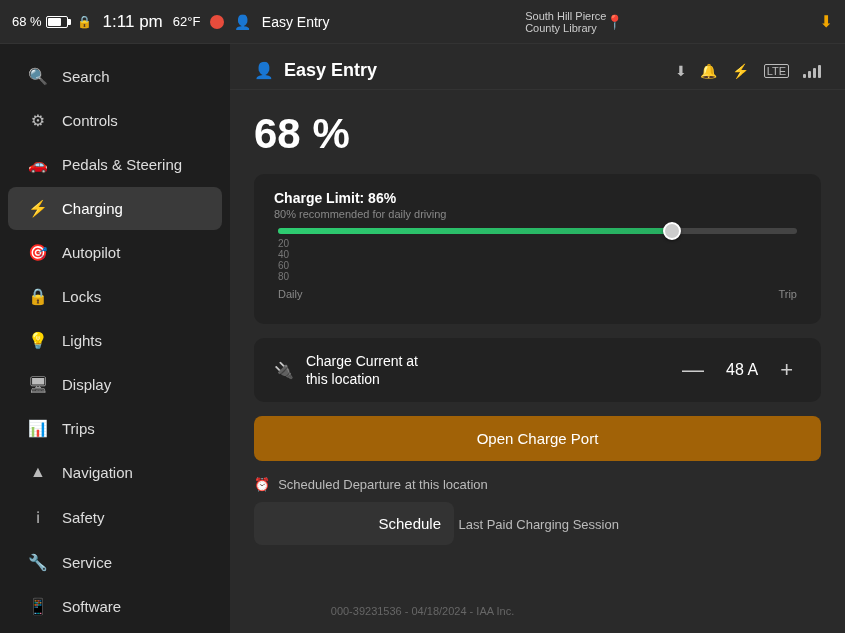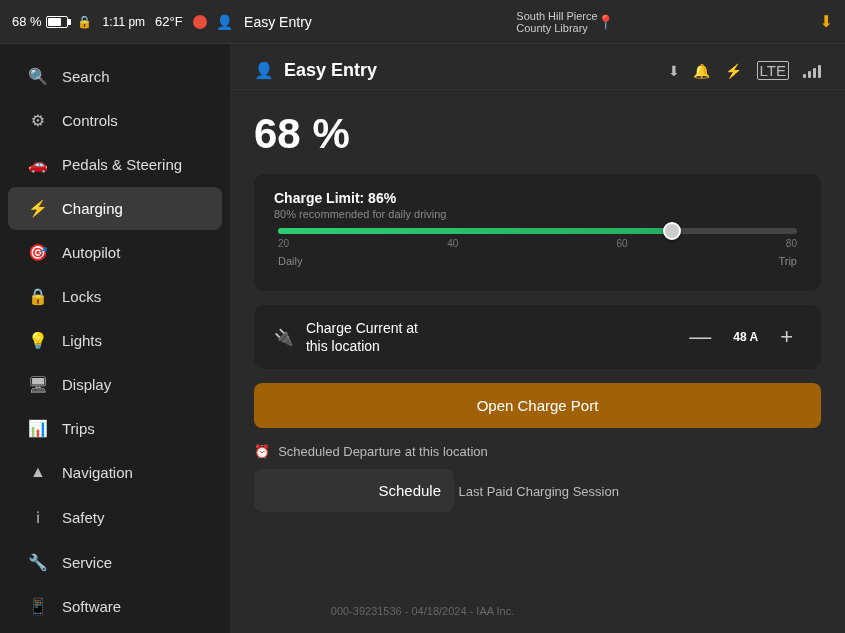--- a/index.html
+++ b/index.html
@@ -52,21 +52,21 @@
       border-radius: 0 1px 1px 0;
     }
     .battery-fill {
       background: #fff;
       height: 8px;
       width: 65%;
       margin: 0 1px;
       border-radius: 1px;
     }
     .lock-icon { font-size: 12px; }
-    .time { font-size: 12px; font-weight: 500; }
+    .time { font-size: 17px; font-weight: 500; }
     .temp { font-size: 13px; }
     .record-dot {
       width: 14px; height: 14px;
       background: #e74c3c;
       border-radius: 50%;
     }
     .profile-icon { font-size: 14px; }
     .easy-entry-status { font-size: 14px; font-weight: 500; }
     .location-bar {
       display: flex;
@@ -140,21 +140,21 @@
     .content-header-title { font-size: 18px; font-weight: 600; }
     .header-icons {
       margin-left: auto;
       display: flex;
       align-items: center;
       gap: 14px;
       font-size: 14px;
       color: #bbb;
     }
     .lte-badge {
-      font-size: 15px;
+      font-size: 11px;
       border: 1px solid #bbb;
       padding: 0 2px;
       border-radius: 2px;
       color: #bbb;
     }
     .signal-bars {
       display: flex;
       align-items: flex-end;
       gap: 2px;
       height: 14px;
@@ -221,20 +221,21 @@
       border-radius: 50%;
       border: 2px solid #fff;
       box-shadow: 0 1px 3px rgba(0,0,0,0.5);
     }
     .slider-ticks {
       display: flex;
       justify-content: space-between;
       margin: 4px 4px 0;
       font-size: 10px;
       color: #777;
+      flex-direction: column;
     }
     .slider-labels {
       display: flex;
       justify-content: space-between;
       margin: 6px 4px 0;
       font-size: 11px;
       color: #888;
     }
 
     
@@ -257,21 +258,21 @@
     .control-btn {
       font-size: 22px;
       color: #aaa;
       cursor: pointer;
       user-select: none;
       background: none;
       border: none;
       color: #ccc;
       padding: 4px 8px;
     }
-    .charge-current-value { font-size: 12px; font-weight: 700; color: #fff; }
+    .charge-current-value { font-size: 16px; font-weight: 400; color: #fff; }
 
     
     .open-charge-btn {
       background: #a16207;
       border: none;
       border-radius: 8px;
       color: #fff;
       font-size: 15px;
       padding: 14px;
       width: 100%;

